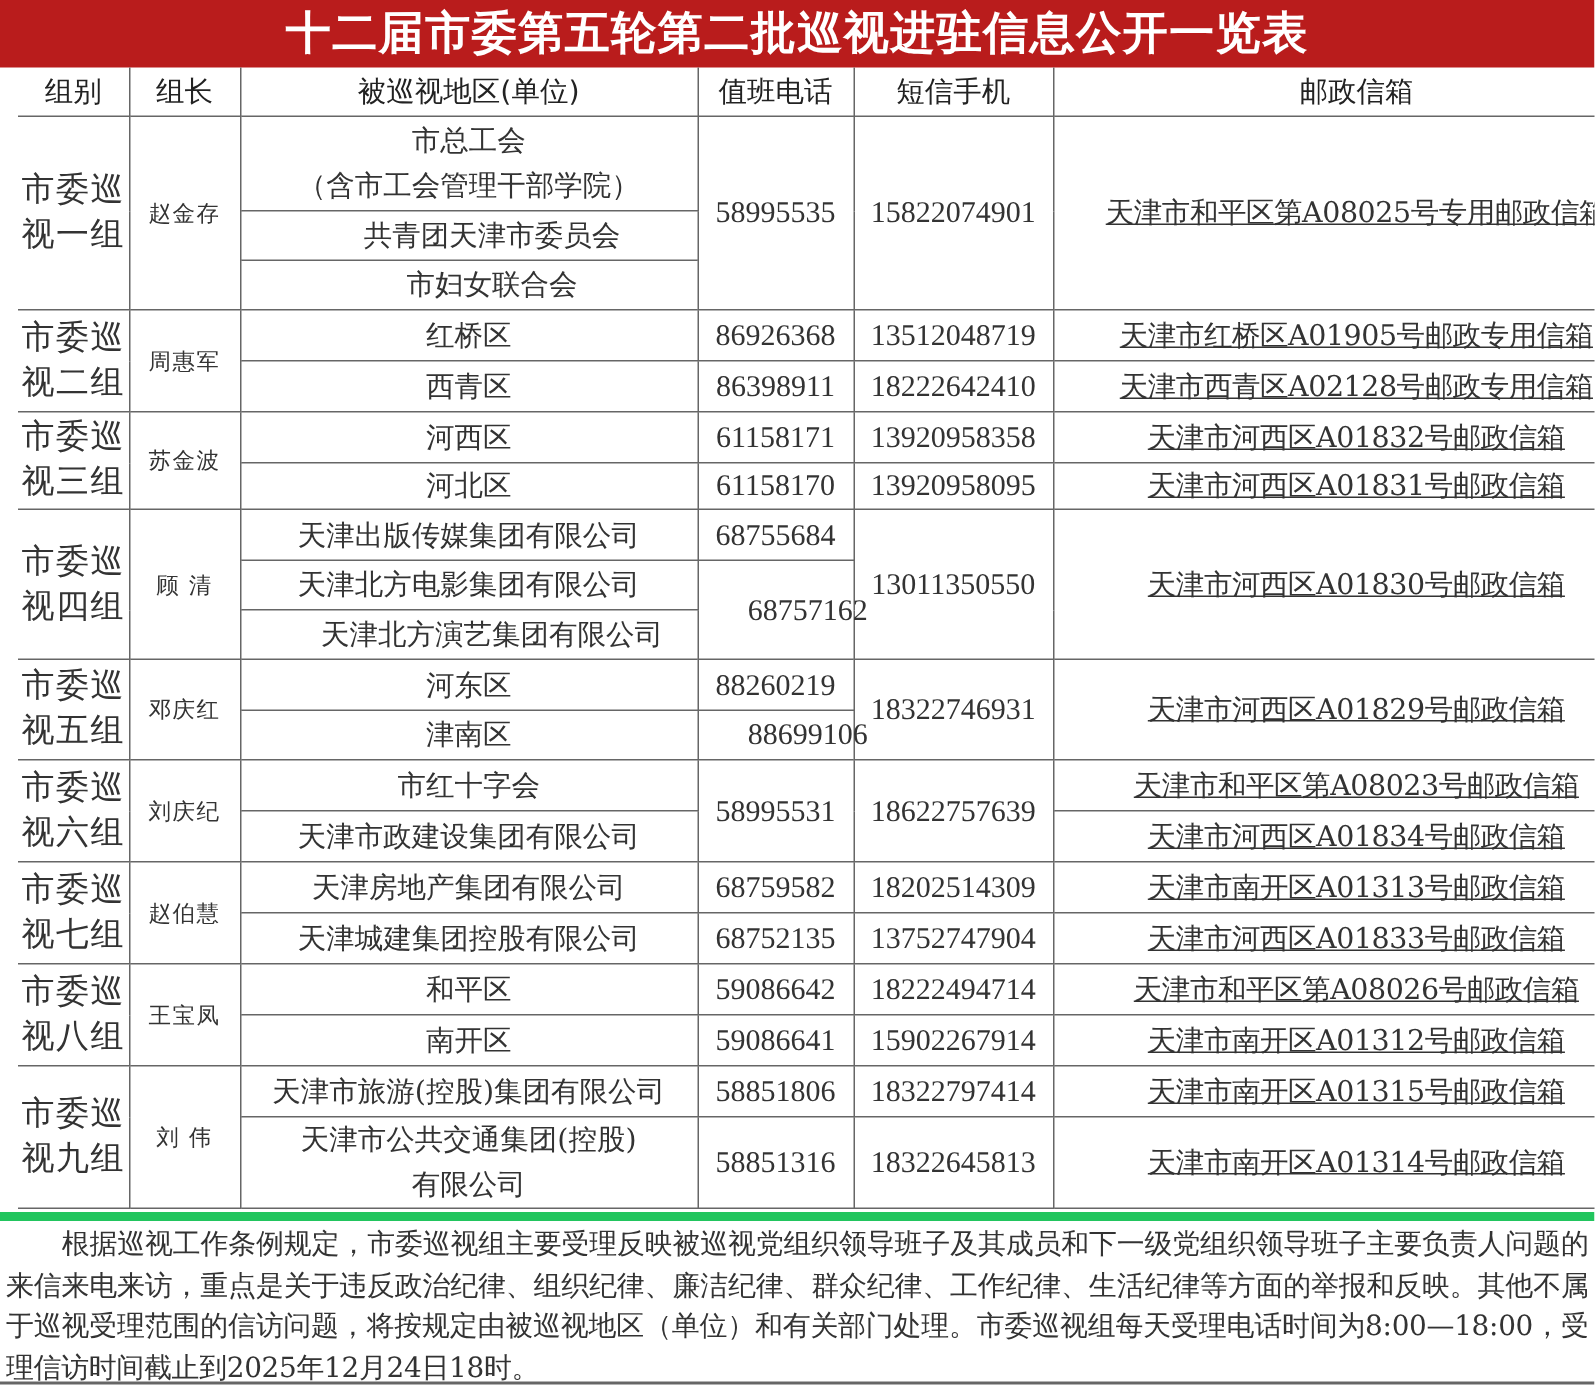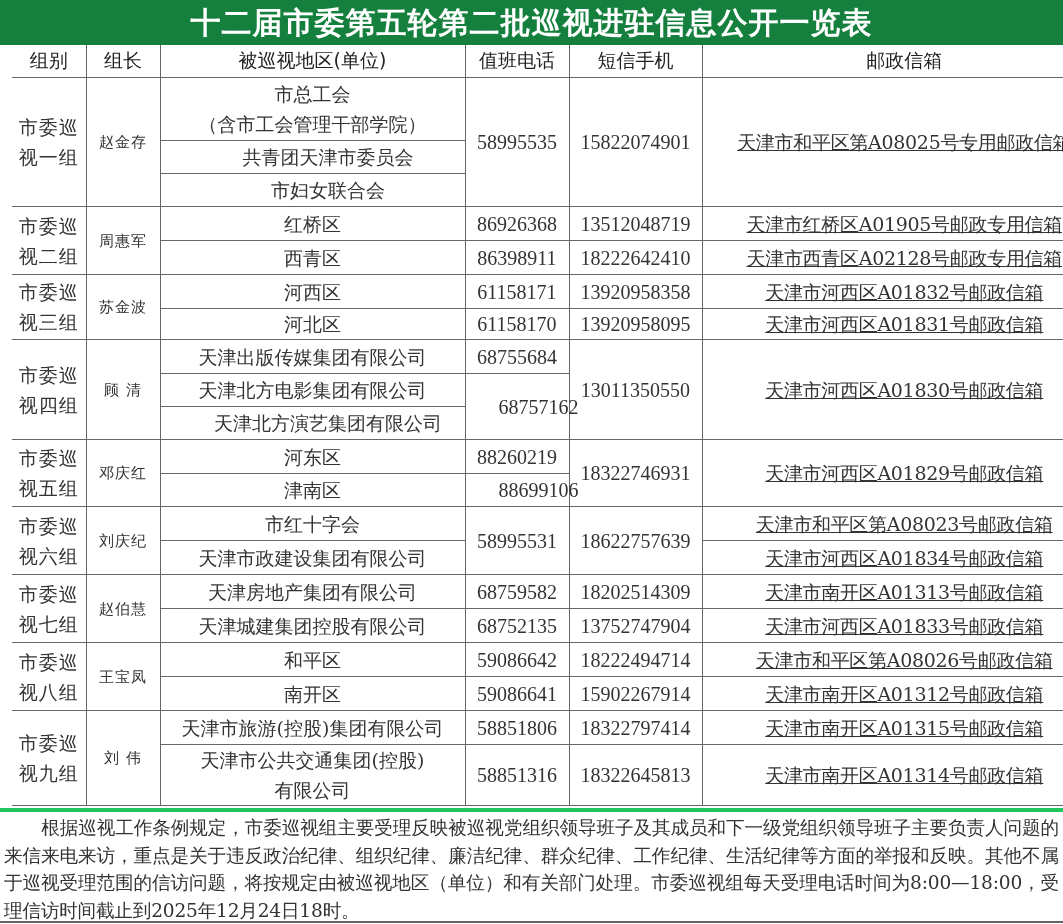--- a/index.html
+++ b/index.html
@@ -1,36 +1,36 @@
 <!DOCTYPE html>
 <html><head>
 <meta charset="utf-8">
 <style>
   html, body { margin:0; padding:0; background:#ffffff; }
   body { width:1063px; height:924px; overflow:hidden; position:relative;
          font-family:"DejaVu Serif","Liberation Serif",serif; color:#333; }
   .title-bar { position:absolute; left:0; top:0; width:1063px; height:45px;
-               background:#15803d; color:#fff; text-align:center;
+               background:#b91c1c; color:#fff; text-align:center;
                font-family:"DejaVu Sans","Liberation Sans",sans-serif;
                font-size:30px; font-weight:bold; line-height:45px; letter-spacing:1px; }
   table.main { position:absolute; left:12px; top:45px; width:1063px;
                border-collapse:collapse; table-layout:fixed; }
   table.main td, table.main th { border:1.5px solid #666; text-align:center;
                vertical-align:middle; padding:0 2px; font-weight:normal; color:#333; }
   table.main tr > :first-child { border-left:none; }
   table.main tr > :last-child { border-right:none;padding-left:33px; }
   table.main th { height:32px; font-family:"DejaVu Sans","Liberation Sans",sans-serif;
                font-size:19px; color:#222; border-top:none; }
   td { font-size:19px; line-height:30px; }
   td.num { font-family:"Liberation Serif","DejaVu Serif",serif; font-size:20px; }
-  td.group { font-size:19px; line-height:30px; letter-spacing:1px; }
+  td.group { font-size:22px; line-height:30px; letter-spacing:1px; }
   td.leader { font-size:15px; letter-spacing:1px; }
   td.mail { font-size:19px; letter-spacing:-0.3px;text-decoration:underline; }
   .notice { position:absolute; left:0; top:808px; width:1063px; height:92px;
-            border-top:4px solid #22c55e; box-sizing:border-box;
+            border-top:6px solid #22c55e; box-sizing:border-box;
             padding:2px 4px 0 4px; font-size:18.6px; line-height:27.5px; color:#333;
             text-indent:2em; text-align:justify; letter-spacing:-0.2px; }
   .bottom-line { position:absolute; left:0; top:921px; width:1063px; height:2px; background:#666; }
 </style>
 </head>
 <body>
 
 <div class="title-bar">十二届市委第五轮第二批巡视进驻信息公开一览表</div>
 
 <table class="main">

